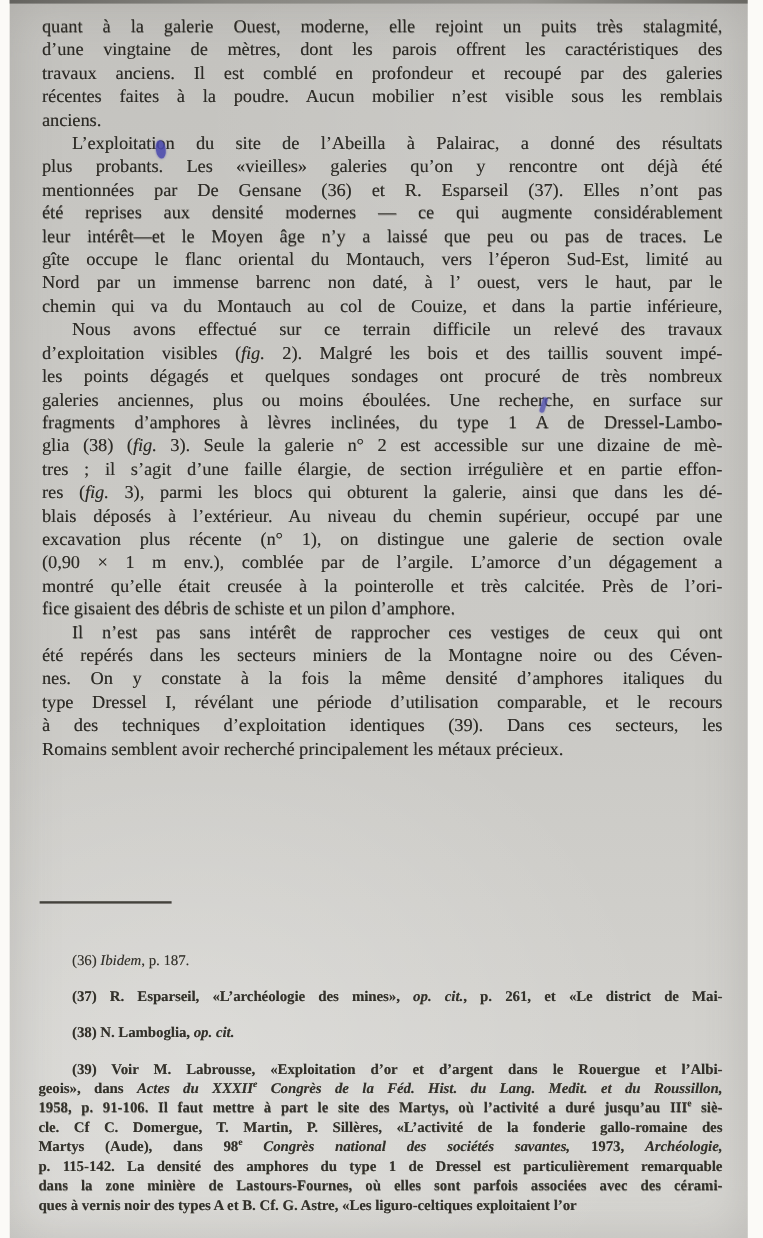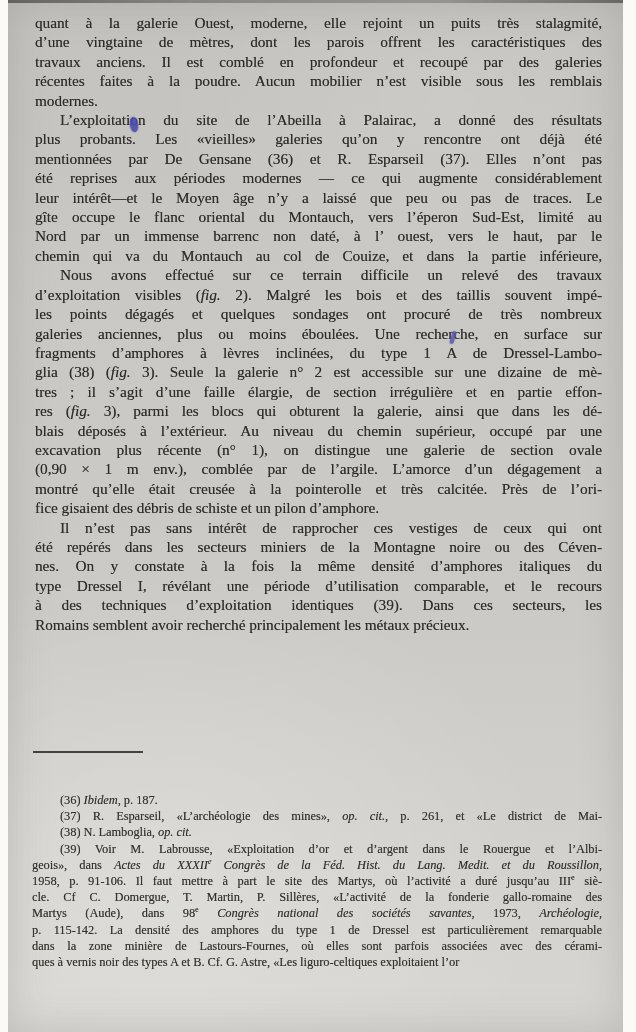--- a/index.html
+++ b/index.html
@@ -33,21 +33,21 @@
   .body-text .line.indent { padding-left:25px; }
   .footnote-rule {
     position:absolute; left:25px; top:751px; width:110px; height:2px;
     background:#44423c;
   }
   .footnotes {
     position:absolute; left:24px; top:792px; width:570px;
     font-size:12.3px; line-height:16.2px; color:#33312a;
     text-shadow:0.2px 0.2px 0.3px rgba(50,48,42,0.5);
   }
-  .footnotes .para + .para { margin-top:0; }
+  .footnotes .para + .para { margin-top:14px;font-weight:bold; }
   .footnotes .line.indent { padding-left:28px; }
   i { font-style:italic; }
   sup { font-size:0.65em; line-height:0; vertical-align:super; }
   .ink-mark { position:absolute; pointer-events:none; }
   .ink-mark.m1 {
     left:122px; top:117px; width:8px; height:15px;
     background:#4a49ad; border-radius:45% 55% 50% 50%;
     transform:rotate(-7deg); opacity:.88;
     box-shadow:0 0 1.5px 0.5px rgba(74,73,173,0.55);
   }
@@ -64,27 +64,27 @@
 <div class="sheet">
   <div class="page">
     <div class="top-edge"></div>
 
     <div class="body-text" id="body-mount">
         <div class="para">
           <div class="line">quant à la galerie Ouest, moderne, elle rejoint un puits très stalagmité,</div>
           <div class="line">d’une vingtaine de mètres, dont les parois offrent les caractéristiques des</div>
           <div class="line">travaux anciens. Il est comblé en profondeur et recoupé par des galeries</div>
           <div class="line">récentes faites à la poudre. Aucun mobilier n’est visible sous les remblais</div>
-          <div class="line last">modernes.</div>
+          <div class="line last">anciens.</div>
         </div>
         <div class="para">
           <div class="line indent">L’exploitation du site de l’Abeilla à Palairac, a donné des résultats</div>
           <div class="line">plus probants. Les «vieilles» galeries qu’on y rencontre ont déjà été</div>
           <div class="line">mentionnées par De Gensane (36) et R. Esparseil (37). Elles n’ont pas</div>
-          <div class="line">été reprises aux périodes modernes — ce qui augmente considérablement</div>
+          <div class="line">été reprises aux densité modernes — ce qui augmente considérablement</div>
           <div class="line">leur intérêt—et le Moyen âge n’y a laissé que peu ou pas de traces. Le</div>
           <div class="line">gîte occupe le flanc oriental du Montauch, vers l’éperon Sud-Est, limité au</div>
           <div class="line">Nord par un immense barrenc non daté, à l’ ouest, vers le haut, par le</div>
           <div class="line">chemin qui va du Montauch au col de Couize, et dans la partie inférieure,</div>
         </div>
         <div class="para">
           <div class="line indent">Nous avons effectué sur ce terrain difficile un relevé des travaux</div>
           <div class="line">d’exploitation visibles (<i>fig.</i> 2). Malgré les bois et des taillis souvent impé-</div>
           <div class="line">les points dégagés et quelques sondages ont procuré de très nombreux</div>
           <div class="line">galeries anciennes, plus ou moins éboulées. Une recherche, en surface sur</div>

